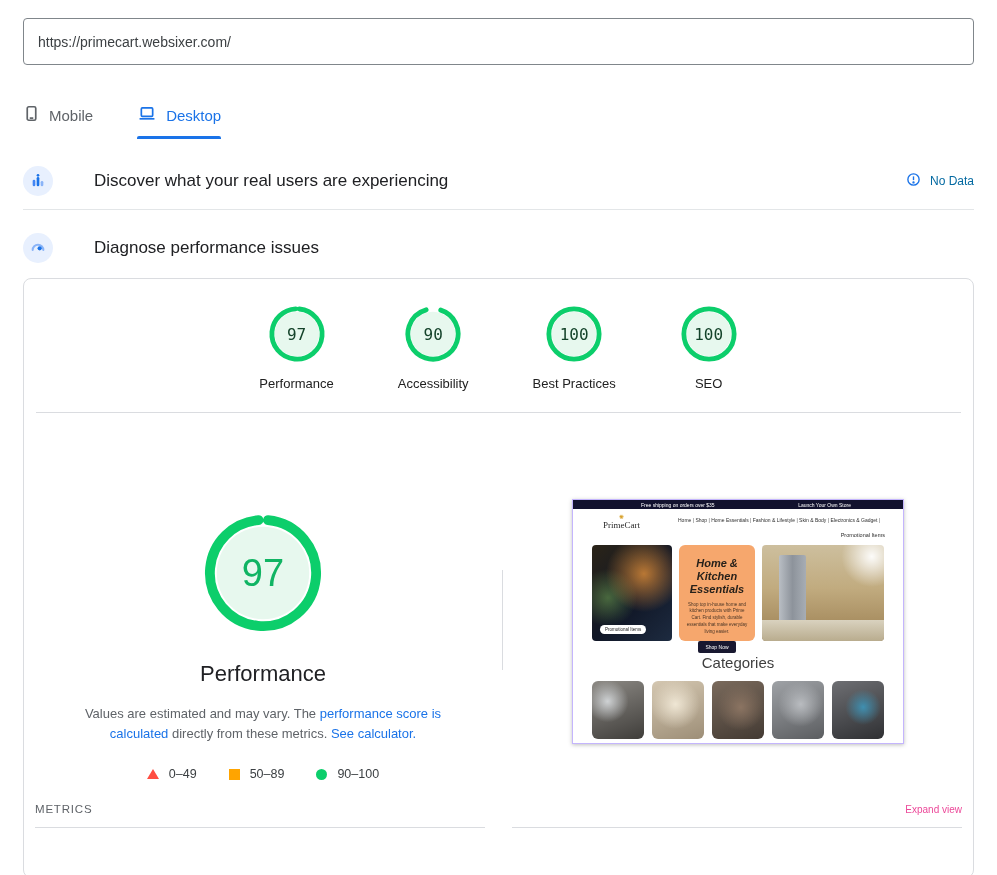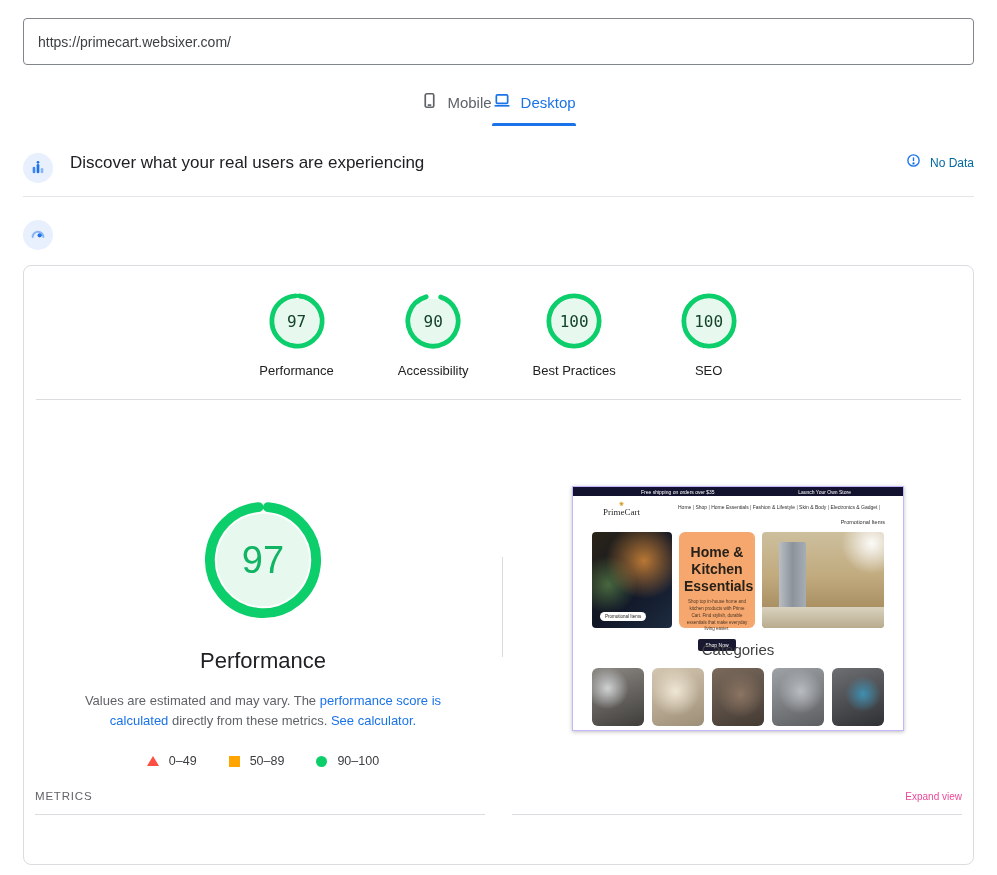--- a/index.html
+++ b/index.html
@@ -11,30 +11,30 @@
   .report-title { font-size: 22px; font-weight: 400; color: #202124; padding-top: 19px; letter-spacing: .2px; }
 
   .url-row { display: flex; margin-top: 18px; }
   .url-input { flex: 1; height: 47px; border: 1px solid #80868b; border-radius: 4px;
     padding: 12px 14px; font-size: 14px; color: #3c4043; font-family: "Liberation Sans", sans-serif; outline: none; }
   .analyze-btn { width: 101px; height: 47px; margin-left: 14px; background: #1a73e8; color: #fff;
     border: none; border-radius: 5px; font-size: 14px; font-weight: 700; cursor: pointer;
     font-family: "Liberation Sans", sans-serif; }
 
   
-  .tabs { display: flex; justify-content: center; margin-top: 27px; }
+  .tabs { display: flex; gap: 44px; margin-top: 40px; }
   .tab { display: flex; flex-direction: column; align-items: center; cursor: pointer; }
   .tab-inner { display: flex; align-items: center; gap: 9px; font-size: 15px; font-weight: 500; }
   .tab-mobile .tab-inner { color: #5f6368; }
   .tab-desktop .tab-inner { color: #1a73e8; }
   .tab-underline { height: 3px; width: 100%; margin-top: 11px; border-radius: 2px 2px 0 0; background: #1a73e8; }
   .tab-underline.hidden { background: transparent; }
 
   
-  .section-row { display: flex; align-items: flex-start; margin-top: 27px; }
+  .section-row { display: flex; align-items: center; margin-top: 27px; gap: 24px; }
   .section-icon { width: 30px; height: 30px; border-radius: 50%; background: #e8f0fe;
     display: flex; align-items: center; justify-content: center; flex: none; }
   .section-title { font-size: 17px; font-weight: 400; color: #202124; margin-left: 17px; }
   .section-right { margin-left: auto; display: flex; align-items: center; gap: 9px; cursor: pointer; }
   .no-data-label { color: #0369a1; font-size: 12px; }
   .hr { border: none; border-top: 1px solid #e3e6e8; margin-top: 13px; }
 
   
   .card { border: 1px solid #dadce0; border-radius: 8px; margin-top: 15px; height: 600px; overflow: hidden; }
 
@@ -84,21 +84,21 @@
   .pv-links::after { content: "  |"; color: #555; }
   .pv-promo { position: absolute; right: 18px; top: 23px; font-size: 5.5px; color: #2e2e2e; }
   .pv-hero { display: flex; gap: 7px; margin: 2px 19px 0 19px; height: 96px; }
   .pv-img-left { width: 80px; border-radius: 4px; position: relative;
     background: radial-gradient(circle at 65% 30%, rgba(255,160,60,.7), transparent 45%),
                 radial-gradient(circle at 20% 55%, rgba(120,180,90,.5), transparent 35%),
                 linear-gradient(135deg, #2b2418 0%, #101626 55%, #1d2b40 100%); }
   .pv-badge { position: absolute; bottom: 7px; left: 8px; background: #fff; color: #222; font-size: 4.5px;
     padding: 2px 5px; border-radius: 5px; white-space: nowrap; }
   .pv-card { width: 76px; background: #f6a76d; border-radius: 6px; text-align: center; padding: 12px 5px 0 5px; }
-  .pv-card-title { font-size: 14px; font-weight: 700; color: #27211a; line-height: 1.2; }
+  .pv-card-title { font-size: 11px; font-weight: 700; color: #27211a; line-height: 1.2; font-style: italic; }
   .pv-card-body { font-size: 4.5px; color: #4a3526; margin-top: 5px; line-height: 1.5; }
   .pv-cta { display: inline-block; margin-top: 5px; background: #181830; color: #fff; font-size: 5px;
     padding: 3px 7px; border-radius: 2px; }
   .pv-img-right { flex: 1; border-radius: 4px; position: relative; overflow: hidden;
     background: radial-gradient(circle at 90% 12%, rgba(255,255,255,.95), transparent 22%),
                 linear-gradient(180deg, #cdbf9e 0%, #c1ab7f 45%, #a98f62 80%, #8f7750 100%); }
   .pv-fridge { position: absolute; left: 14%; top: 10%; width: 22%; height: 78%; border-radius: 2px;
     background: linear-gradient(90deg, #b9bec4, #8d939b 50%, #a7adb4); }
   .pv-counter { position: absolute; left: 0; bottom: 0; width: 100%; height: 22%;
     background: linear-gradient(180deg, #d9d2bf, #b9ac8e); }
@@ -178,20 +178,21 @@
   </div>
   <hr class="hr">
 
   <div class="section-row" style="margin-top:23px;">
     <span class="section-icon">
       <svg width="16" height="16" viewBox="0 0 24 24">
         <path d="M4 15a8 8 0 0 1 16 0" fill="none" stroke="#8ab4f8" stroke-width="3" stroke-linecap="round"></path>
         <circle cx="14.5" cy="12.5" r="3.2" fill="#1a73e8"></circle>
       </svg>
     </span>
+    <h2 class="section-title">Diagnose performance issues</h2>
   </div>
 
   <div class="card">
 
     <div class="gauges-row">
       <div class="gauge-item">
         <div class="gauge">
           <svg viewBox="0 0 120 120">
             <circle cx="60" cy="60" r="46" fill="#e7f8ee"></circle>
             <circle class="gauge-arc" cx="60" cy="60" r="52" fill="none" stroke="#0cce6b" stroke-width="10" stroke-linecap="round" transform="rotate(-84.6 60 60)" style="stroke-dasharray: 316.924, 10.8018;"></circle>

